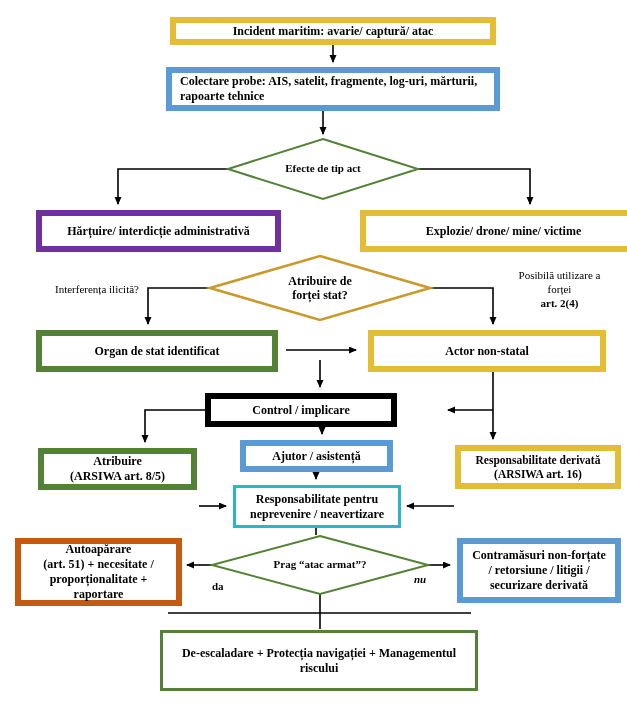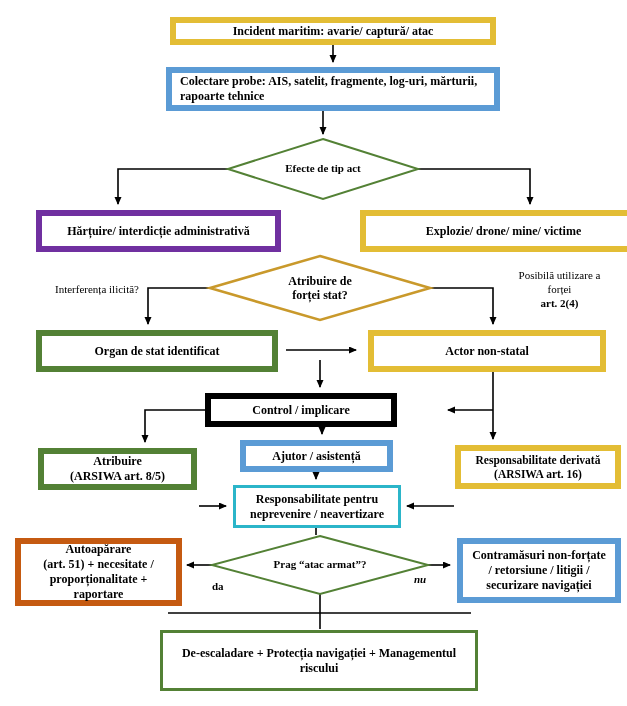--- a/index.html
+++ b/index.html
@@ -141,21 +141,21 @@
 
   <div class="box col" style="left: 15px; top: 538px; width: 167px; height: 68px; border-color: rgb(197, 90, 17);">
     <span>Autoapărare</span>
     <span>(art. 51) + necesitate /</span>
     <span>proporționalitate +</span>
     <span>raportare</span>
   </div>
   <div class="box col" style="left: 457px; top: 538px; width: 164px; height: 65px; border-color: rgb(91, 155, 213);">
     <span>Contramăsuri non-forțate</span>
     <span>/ retorsiune / litigii /</span>
-    <span>securizare navigației</span>
+    <span>securizare derivată</span>
   </div>
 
   <div class="box col bw3" style="left: 160px; top: 630px; width: 318px; height: 61px; border-color: rgb(83, 129, 53);">
     <span>De-escaladare + Protecția navigației + Managementul</span>
     <span>riscului</span>
   </div>
 
 </div>
 
 </body></html>

